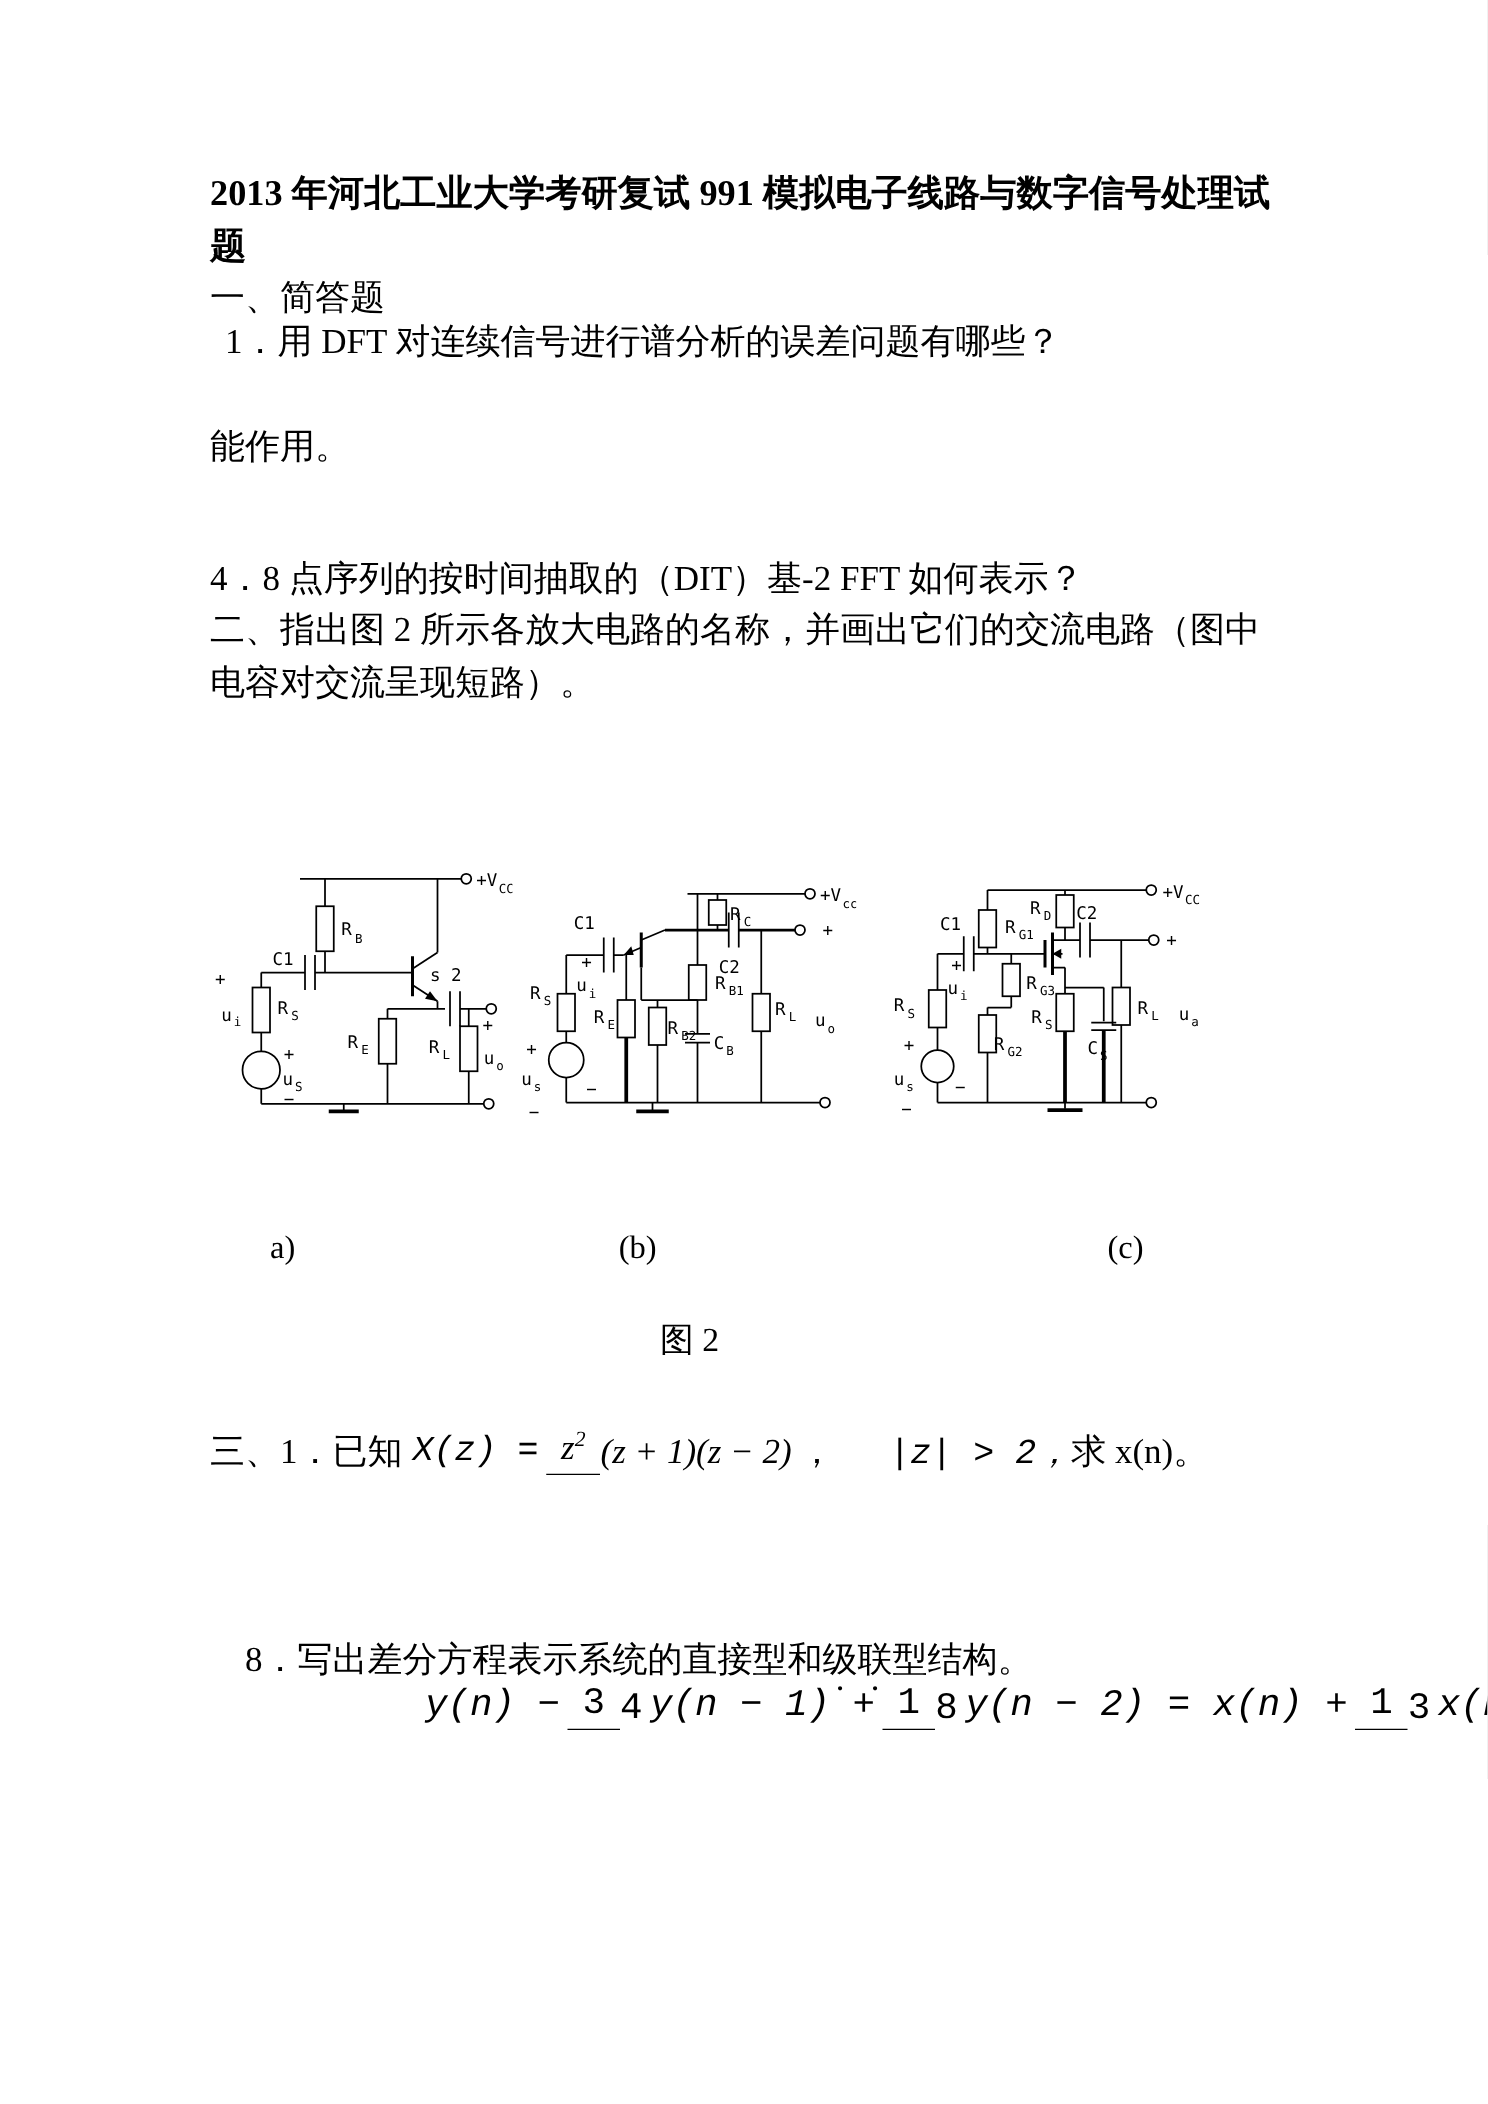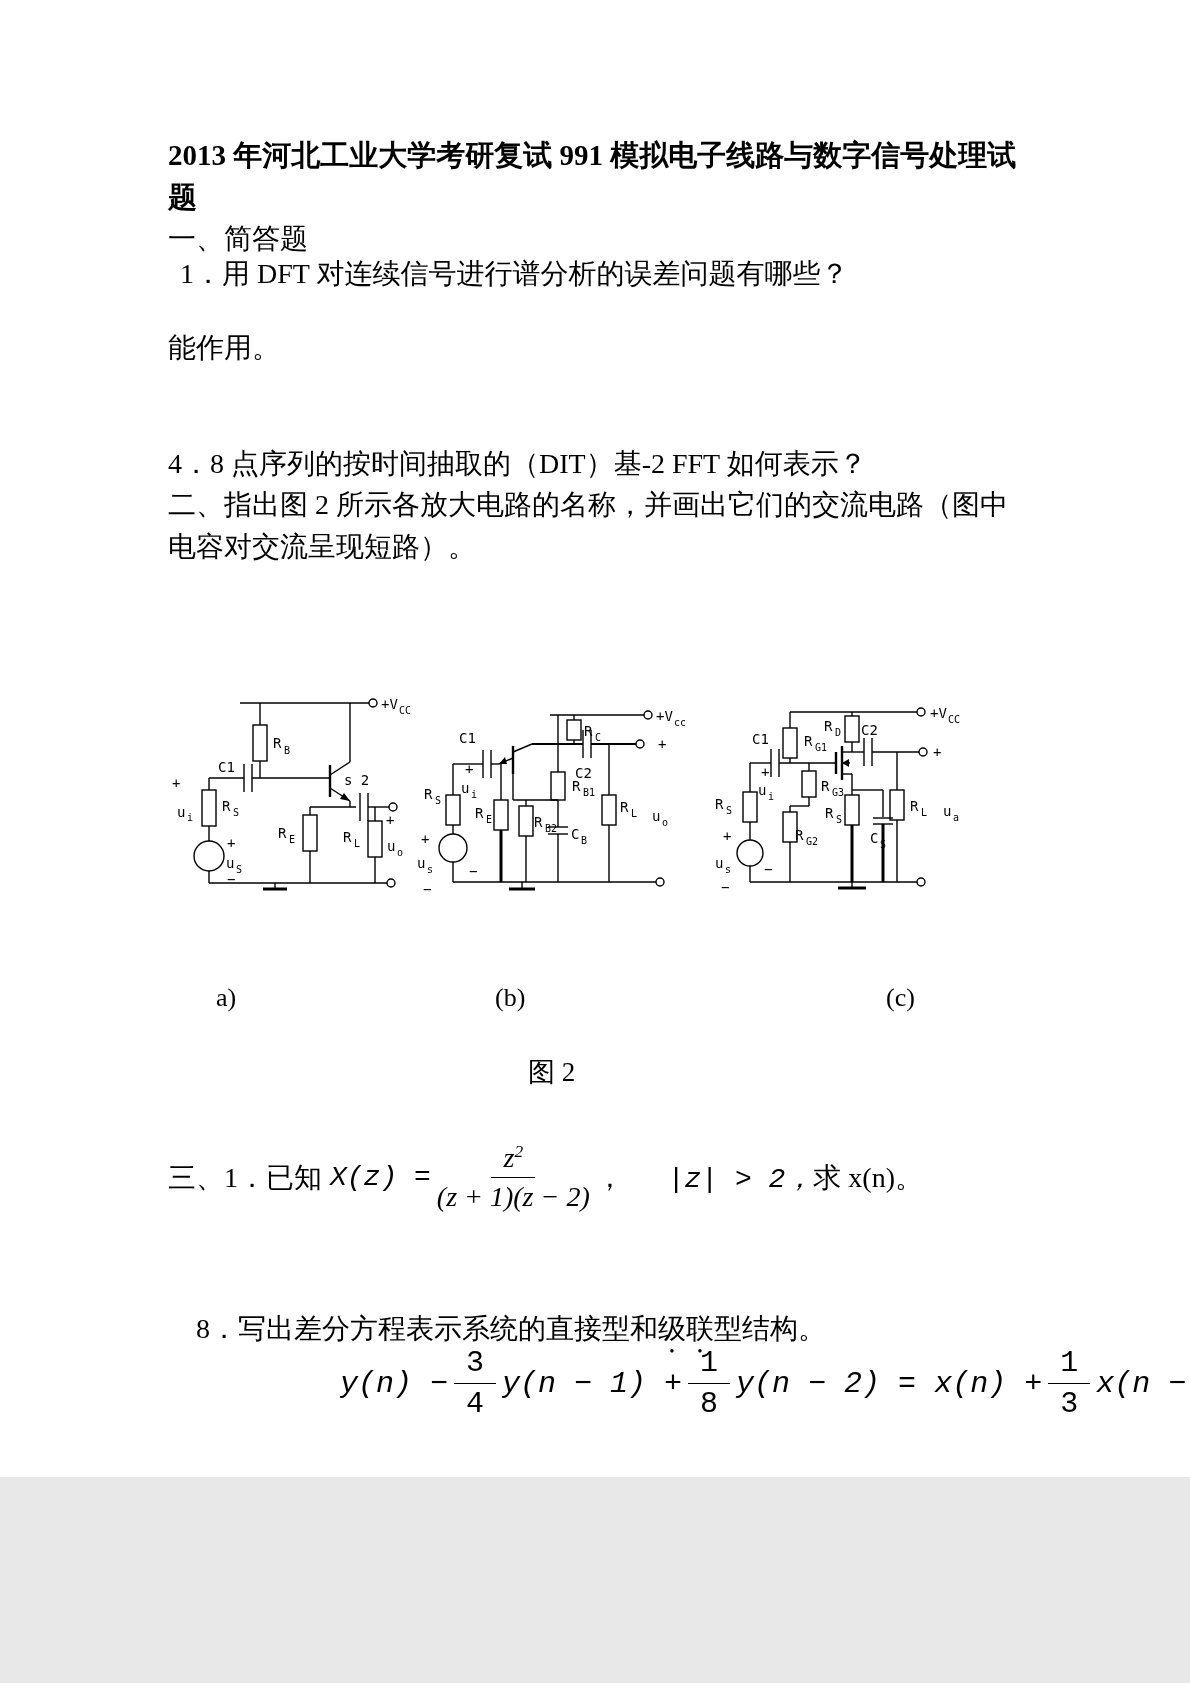--- a/index.html
+++ b/index.html
@@ -1,49 +1,49 @@
 <!DOCTYPE html>
 <html><head>
 <meta charset="utf-8">
 <style>
   html,body{margin:0;padding:0;background:#e8e8e8}
-  .page{position:relative;width:1190px;height:1477px;background:#ffffff;
+  .page{position:relative;width:1190px;height:1683px;background:#ffffff;
         font-family:"Liberation Serif","DejaVu Serif",serif;color:#000;overflow:hidden}
   .tline{position:absolute;white-space:pre;font-size:28px;line-height:1.2}
   .title{font-weight:bold;font-size:29px}
   .subcap{font-size:26px}
   svg.circ{position:absolute}
   svg line,svg rect,svg circle{stroke:#000;stroke-width:1.4;fill:none}
   svg rect.res{fill:#fff}
   svg .thick{stroke-width:3}
   svg .bar{stroke-width:2.4}
   svg .fat{stroke-width:2.2}
   svg polygon{fill:#000;stroke:none}
   svg text{font-family:"DejaVu Sans Mono","DejaVu Sans",monospace;font-size:14px;fill:#000;stroke:none}
   svg text.s{font-size:10px}
   .mrow{position:absolute;display:flex;align-items:center;font-size:28px;white-space:pre}
   .math{font-style:italic;font-family:Liberation Mono, monospace}
-  .frac{display:inline-flex;flex-direction:column;align-items:center;margin:0 6px;font-style:normal;text-align:right}
+  .frac{display:inline-flex;flex-direction:row;align-items:center;margin:0 6px;font-style:normal;text-align:right}
   .frac .fn{padding:0 12px 3px;border-bottom:1.6px solid #000}
   .frac .fd{padding-top:3px}
   .frac.mathfrac .fn,.frac.mathfrac .fd{font-style:italic}
   sup{font-size:0.62em}
   .emph{-webkit-text-emphasis:filled dot;-webkit-text-emphasis-position:under left;
         text-emphasis:filled dot;text-emphasis-position:under left}
 </style>
 </head>
 <body>
 
 <div class="page">
 
   <div class="tline title" style="left:168px;top:138px">2013 年河北工业大学考研复试 991 模拟电子线路与数字信号处理试</div>
   <div class="tline title" style="left:168px;top:180px">题</div>
   <div class="tline" style="left:168px;top:222px">一、简答题</div>
   <div class="tline" style="left:180px;top:257px">1．用 DFT 对连续信号进行谱分析的误差问题有哪些？</div>
-  <div class="tline" style="left:168px;top:331px">能作用。</div>
+  <div class="tline" style="left:168px;top:341px">能作用。</div>
   <div class="tline" style="left:168px;top:447px">4．8 点序列的按时间抽取的（DIT）基-2 FFT 如何表示？</div>
   <div class="tline" style="left:168px;top:488px">二、指出图 2 所示各放大电路的名称，并画出它们的交流电路（图中</div>
   <div class="tline" style="left:168px;top:530px">电容对交流呈现短路）。</div>
 
   <svg class="circ" style="left:160px;top:625px" width="250" height="270" viewBox="0 0 250 270">
     <g>
       <line x1="80" y1="78" x2="209" y2="78"></line>
       <circle cx="213" cy="78" r="4"></circle>
       <line x1="100" y1="78" x2="100" y2="100"></line>
       <rect class="res" x="93" y="100" width="14" height="36"></rect>

